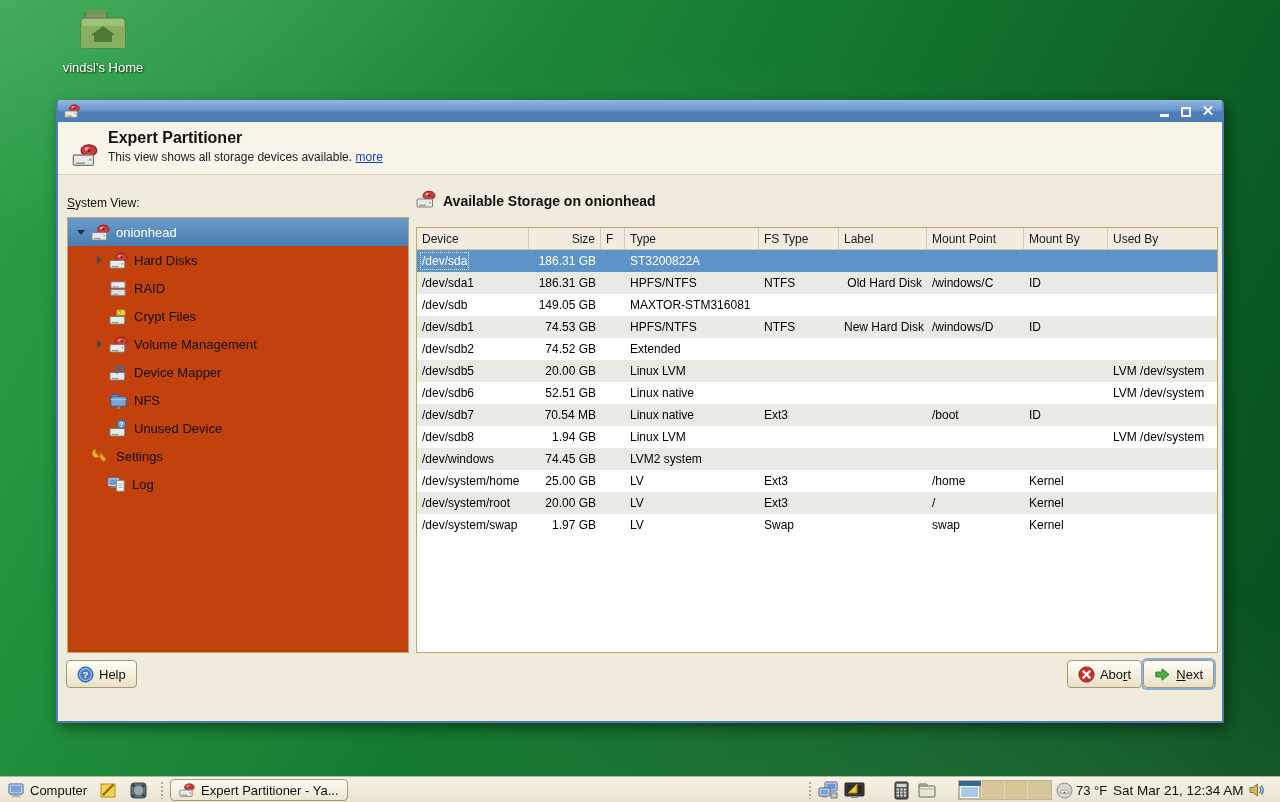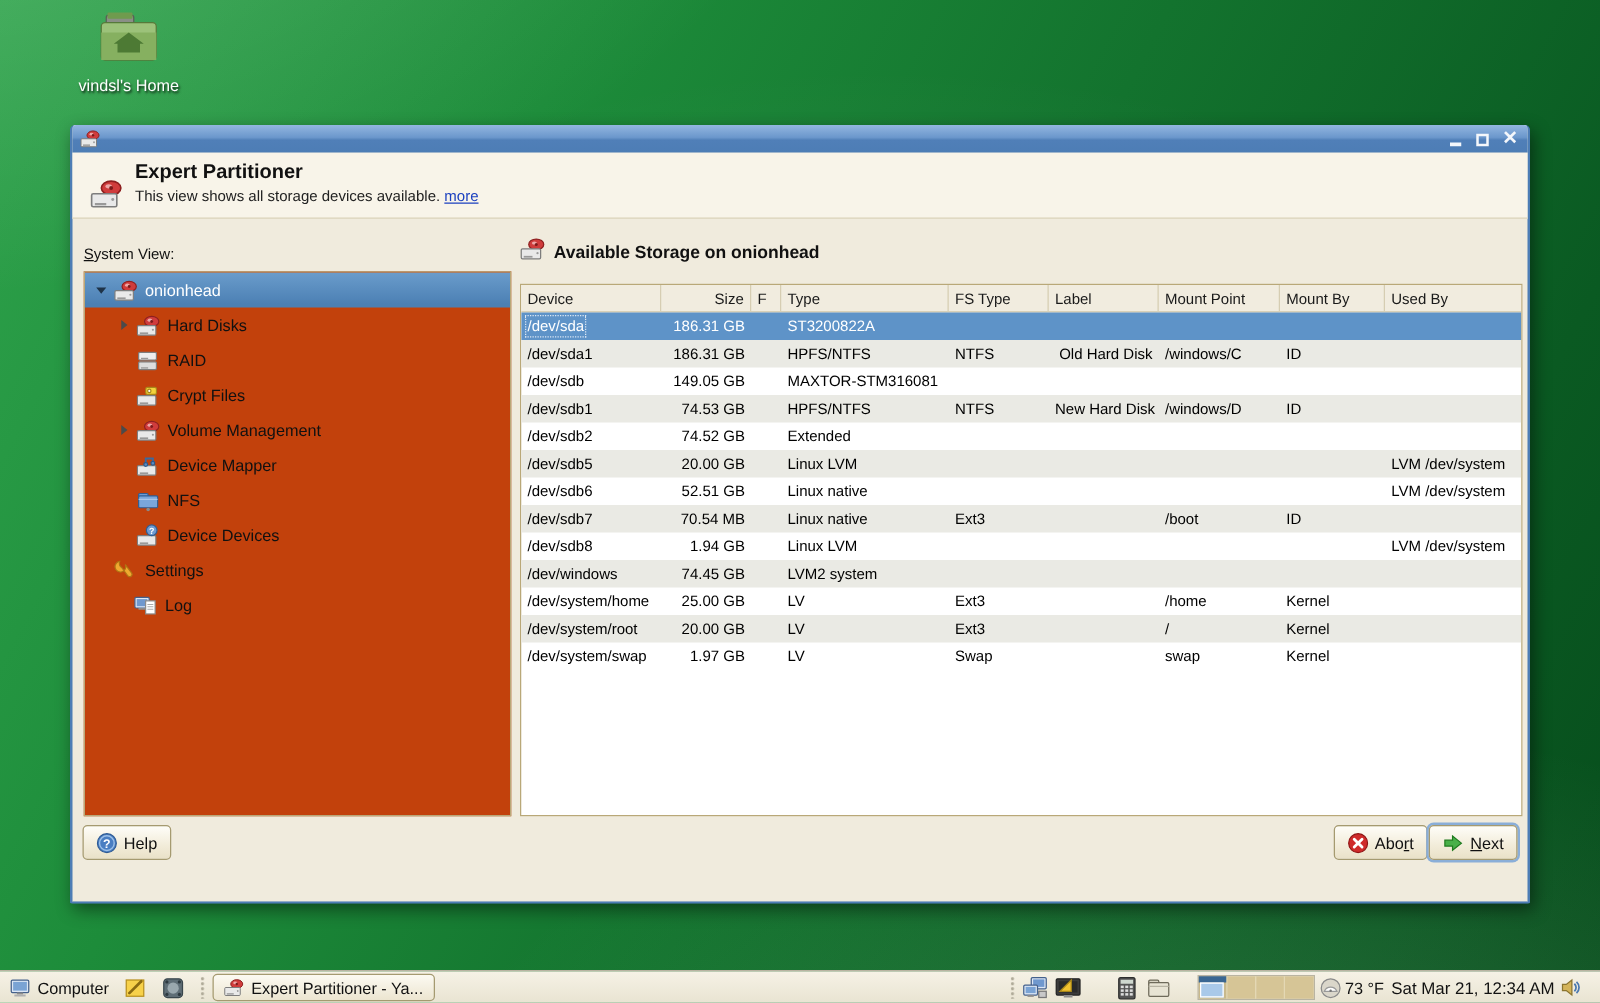--- a/index.html
+++ b/index.html
@@ -264,21 +264,21 @@
           <div class="tree-item" style="padding-left: 24px;">
             <span class="caret"></span>
             <span class="ticon">
               <svg width="19" height="19" viewBox="0 0 20 20">
                 <rect x="1" y="10" width="15.5" height="8" rx="1" fill="#e9e9e9" stroke="#7d7d7d"></rect>
                 <rect x="3" y="15.7" width="7" height="1.4" fill="#999"></rect>
                 <circle cx="13" cy="5.5" r="4.5" fill="#6f9bd2" stroke="#2f5e94"></circle>
                 <text x="13" y="8.6" text-anchor="middle" font-size="7.5" font-weight="bold" fill="#fff">?</text>
               </svg>
             </span>
-            <span>Device Devices</span>
+            <span>Unused Device</span>
           </div>
           <div class="tree-item" style="padding-left: 6px;">
             <span class="caret"></span>
             <span class="ticon">
               <svg width="19" height="19" viewBox="0 0 20 20">
                 <path d="M4 3 A4.5 4.5 0 1 0 9 5 L15 11 A2 2 0 1 1 12.2 13.8 L6.5 8 A4.5 4.5 0 0 1 4 3 Z" fill="#f0a830" stroke="#b07614" transform="rotate(8 10 10)"></path>
               </svg>
             </span>
             <span>Settings</span>
           </div>

